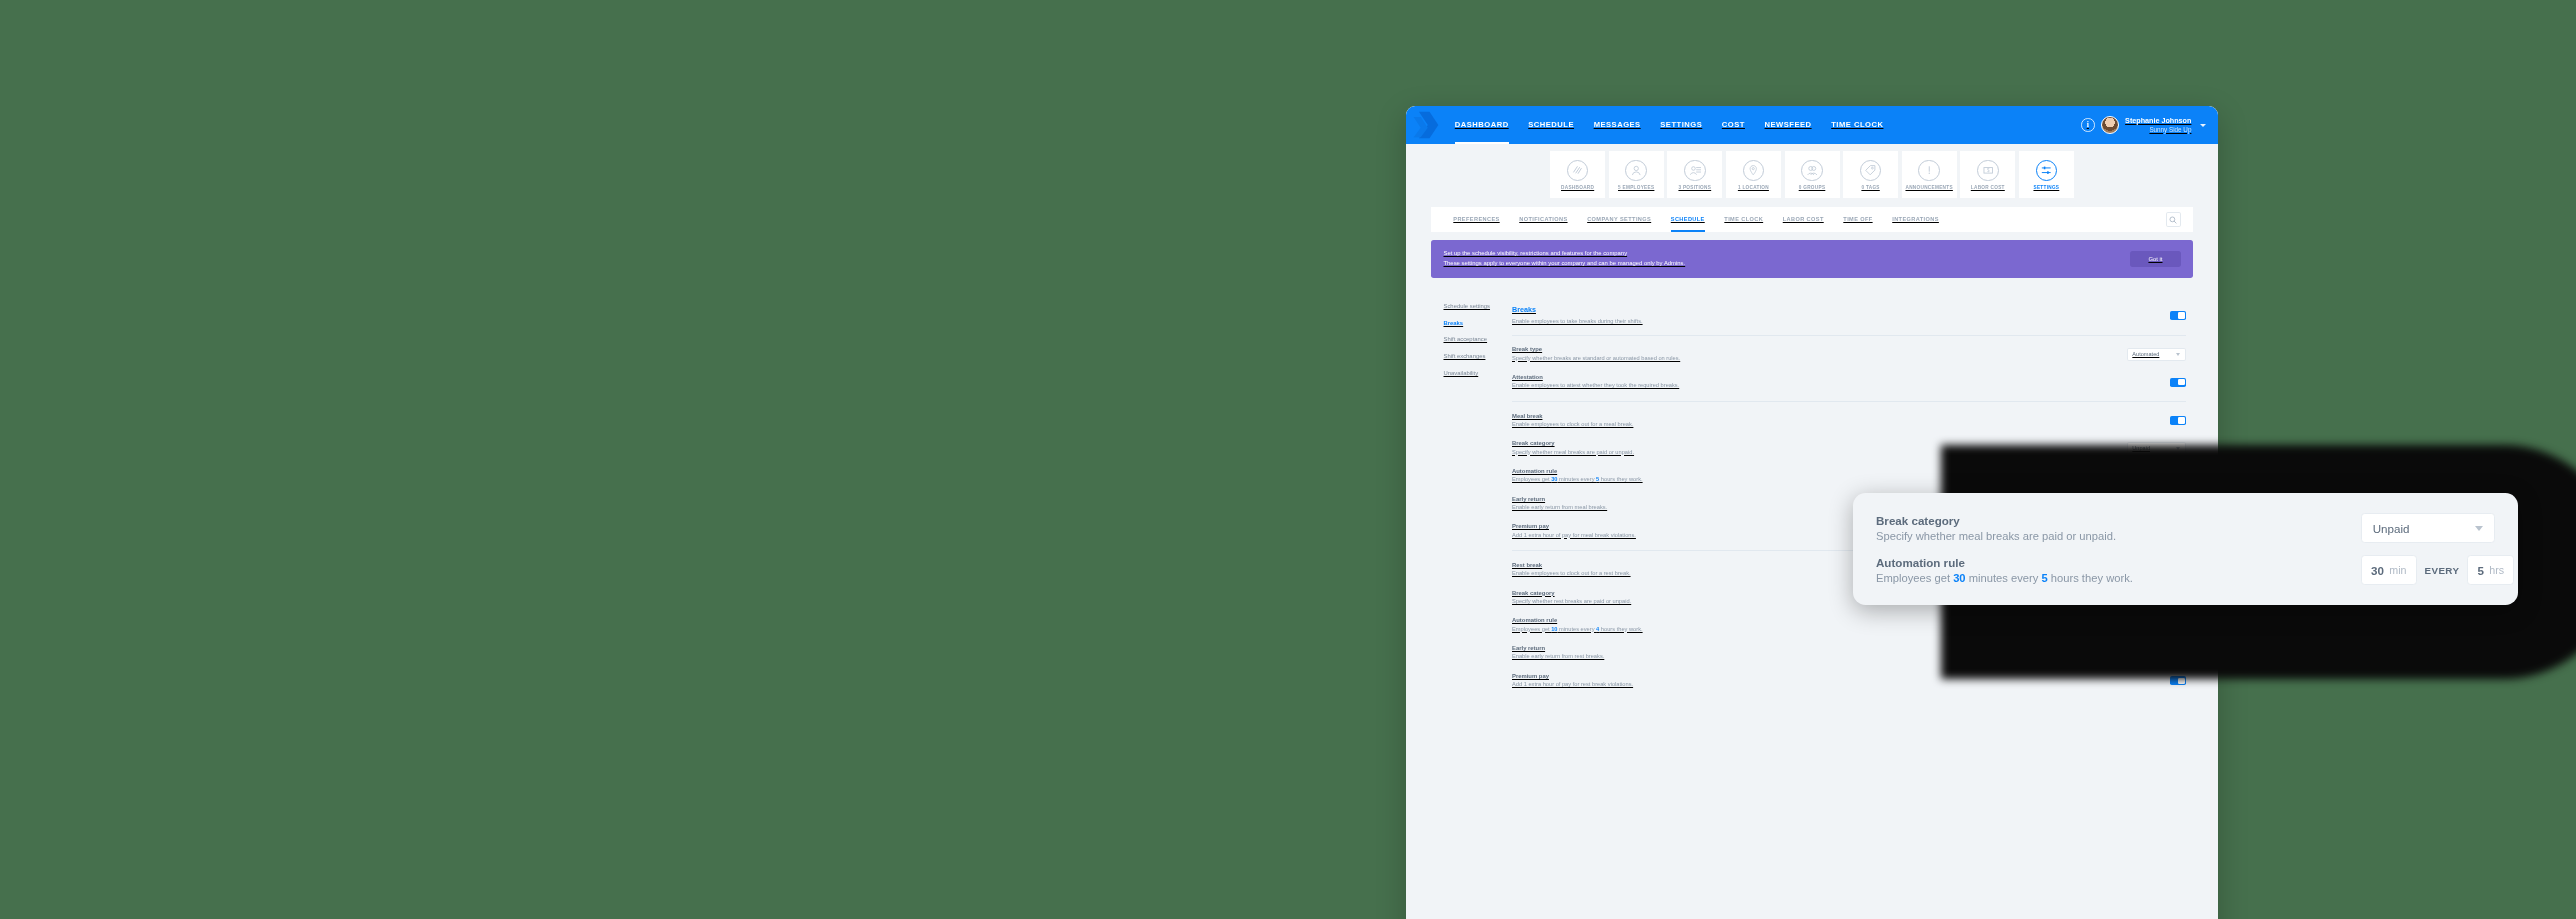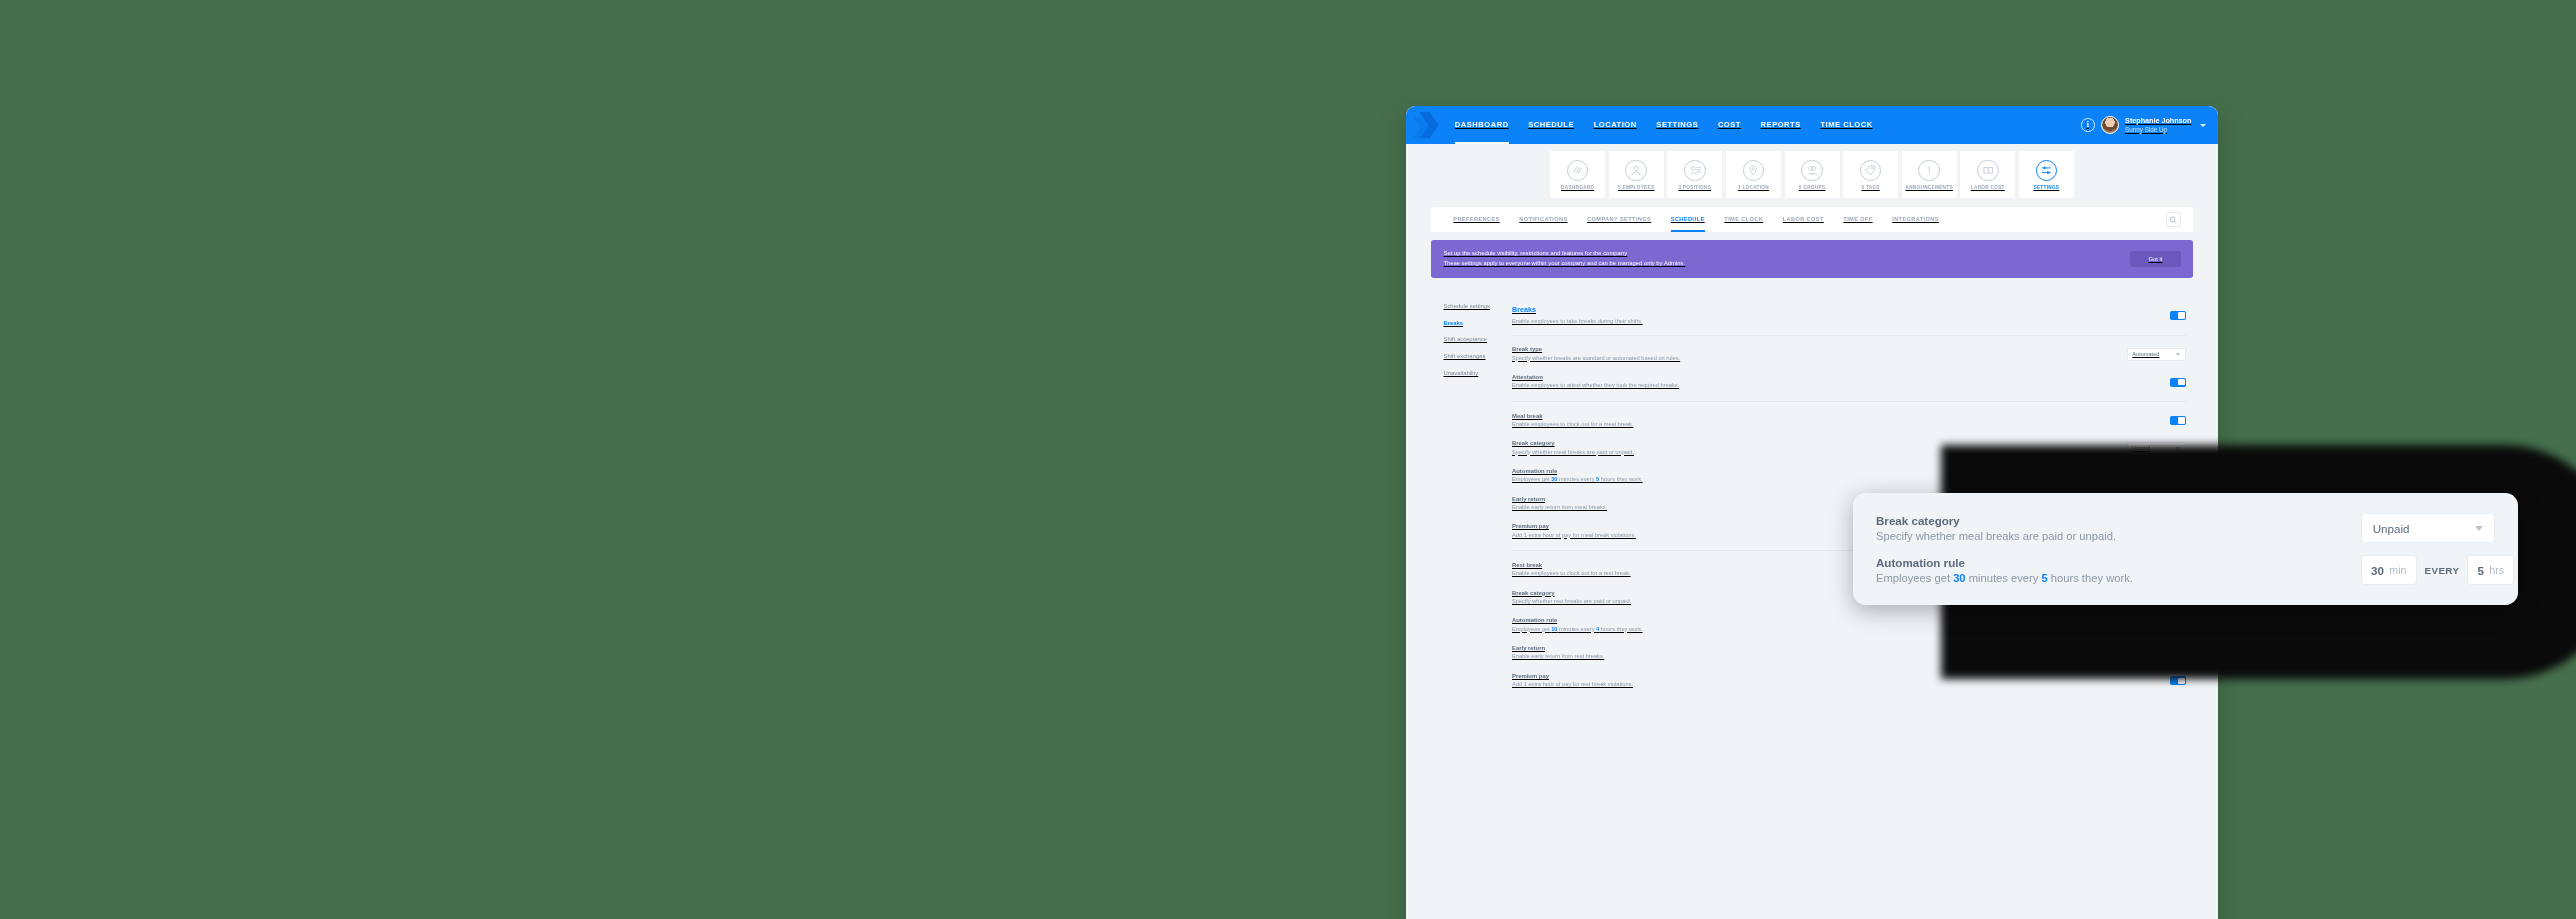--- a/index.html
+++ b/index.html
@@ -67,21 +67,21 @@
     display: flex; align-items: center; justify-content: center;
     font-family: "Liberation Serif", serif;
     cursor: pointer;
   }
   #avatar {
     width: 18px; height: 18px; border-radius: 50%;
     background: radial-gradient(circle at 50% 34%, #f0cdb0 0 36%, #6d4a32 37% 62%, #9c7a59 63% 100%);
     border: 1.3px solid #fff;
     flex: 0 0 18px;
   }
-  #user-text { line-height: 1.15; }
+  #user-text { line-height: 1.15; text-align: right; }
   #user-name { color: #fff; font-size: 7.2px; font-weight: 600; white-space: nowrap; }
   #user-org { color: rgba(255,255,255,.8); font-size: 6.3px; white-space: nowrap; }
   #user-caret {
     width: 0; height: 0; margin-left: 1.8px;
     border-left: 3.1px solid transparent;
     border-right: 3.1px solid transparent;
     border-top: 3.6px solid rgba(255,255,255,.9);
     cursor: pointer;
   }
 
@@ -301,24 +301,24 @@
 
   <div id="topnav">
     <div id="logo-mark">
       <svg width="32" height="30" viewBox="0 0 36 34">
         <path d="M10 2 L22 2 L32 17 L22 32 L10 32 L20 17 Z" fill="#0050b8"></path>
         <path d="M4 8 L12 8 L20 20 L12 31 L4 31 L12 20 Z" fill="#0a6fd8"></path>
       </svg>
     </div>
     <div class="topnav-item active">DASHBOARD</div>
     <div class="topnav-item">SCHEDULE</div>
-    <div class="topnav-item">LOCATION</div>
+    <div class="topnav-item">MESSAGES</div>
     <div class="topnav-item">SETTINGS</div>
     <div class="topnav-item">COST</div>
-    <div class="topnav-item">REPORTS</div>
+    <div class="topnav-item">NEWSFEED</div>
     <div class="topnav-item">TIME CLOCK</div>
 
     <div id="topnav-right">
       <div id="info-icon">i</div>
       <div id="avatar"></div>
       <div id="user-text">
         <div id="user-name">Stephanie Johnson</div>
         <div id="user-org">Sunny Side Up</div>
       </div>
       <div id="user-caret"></div>

